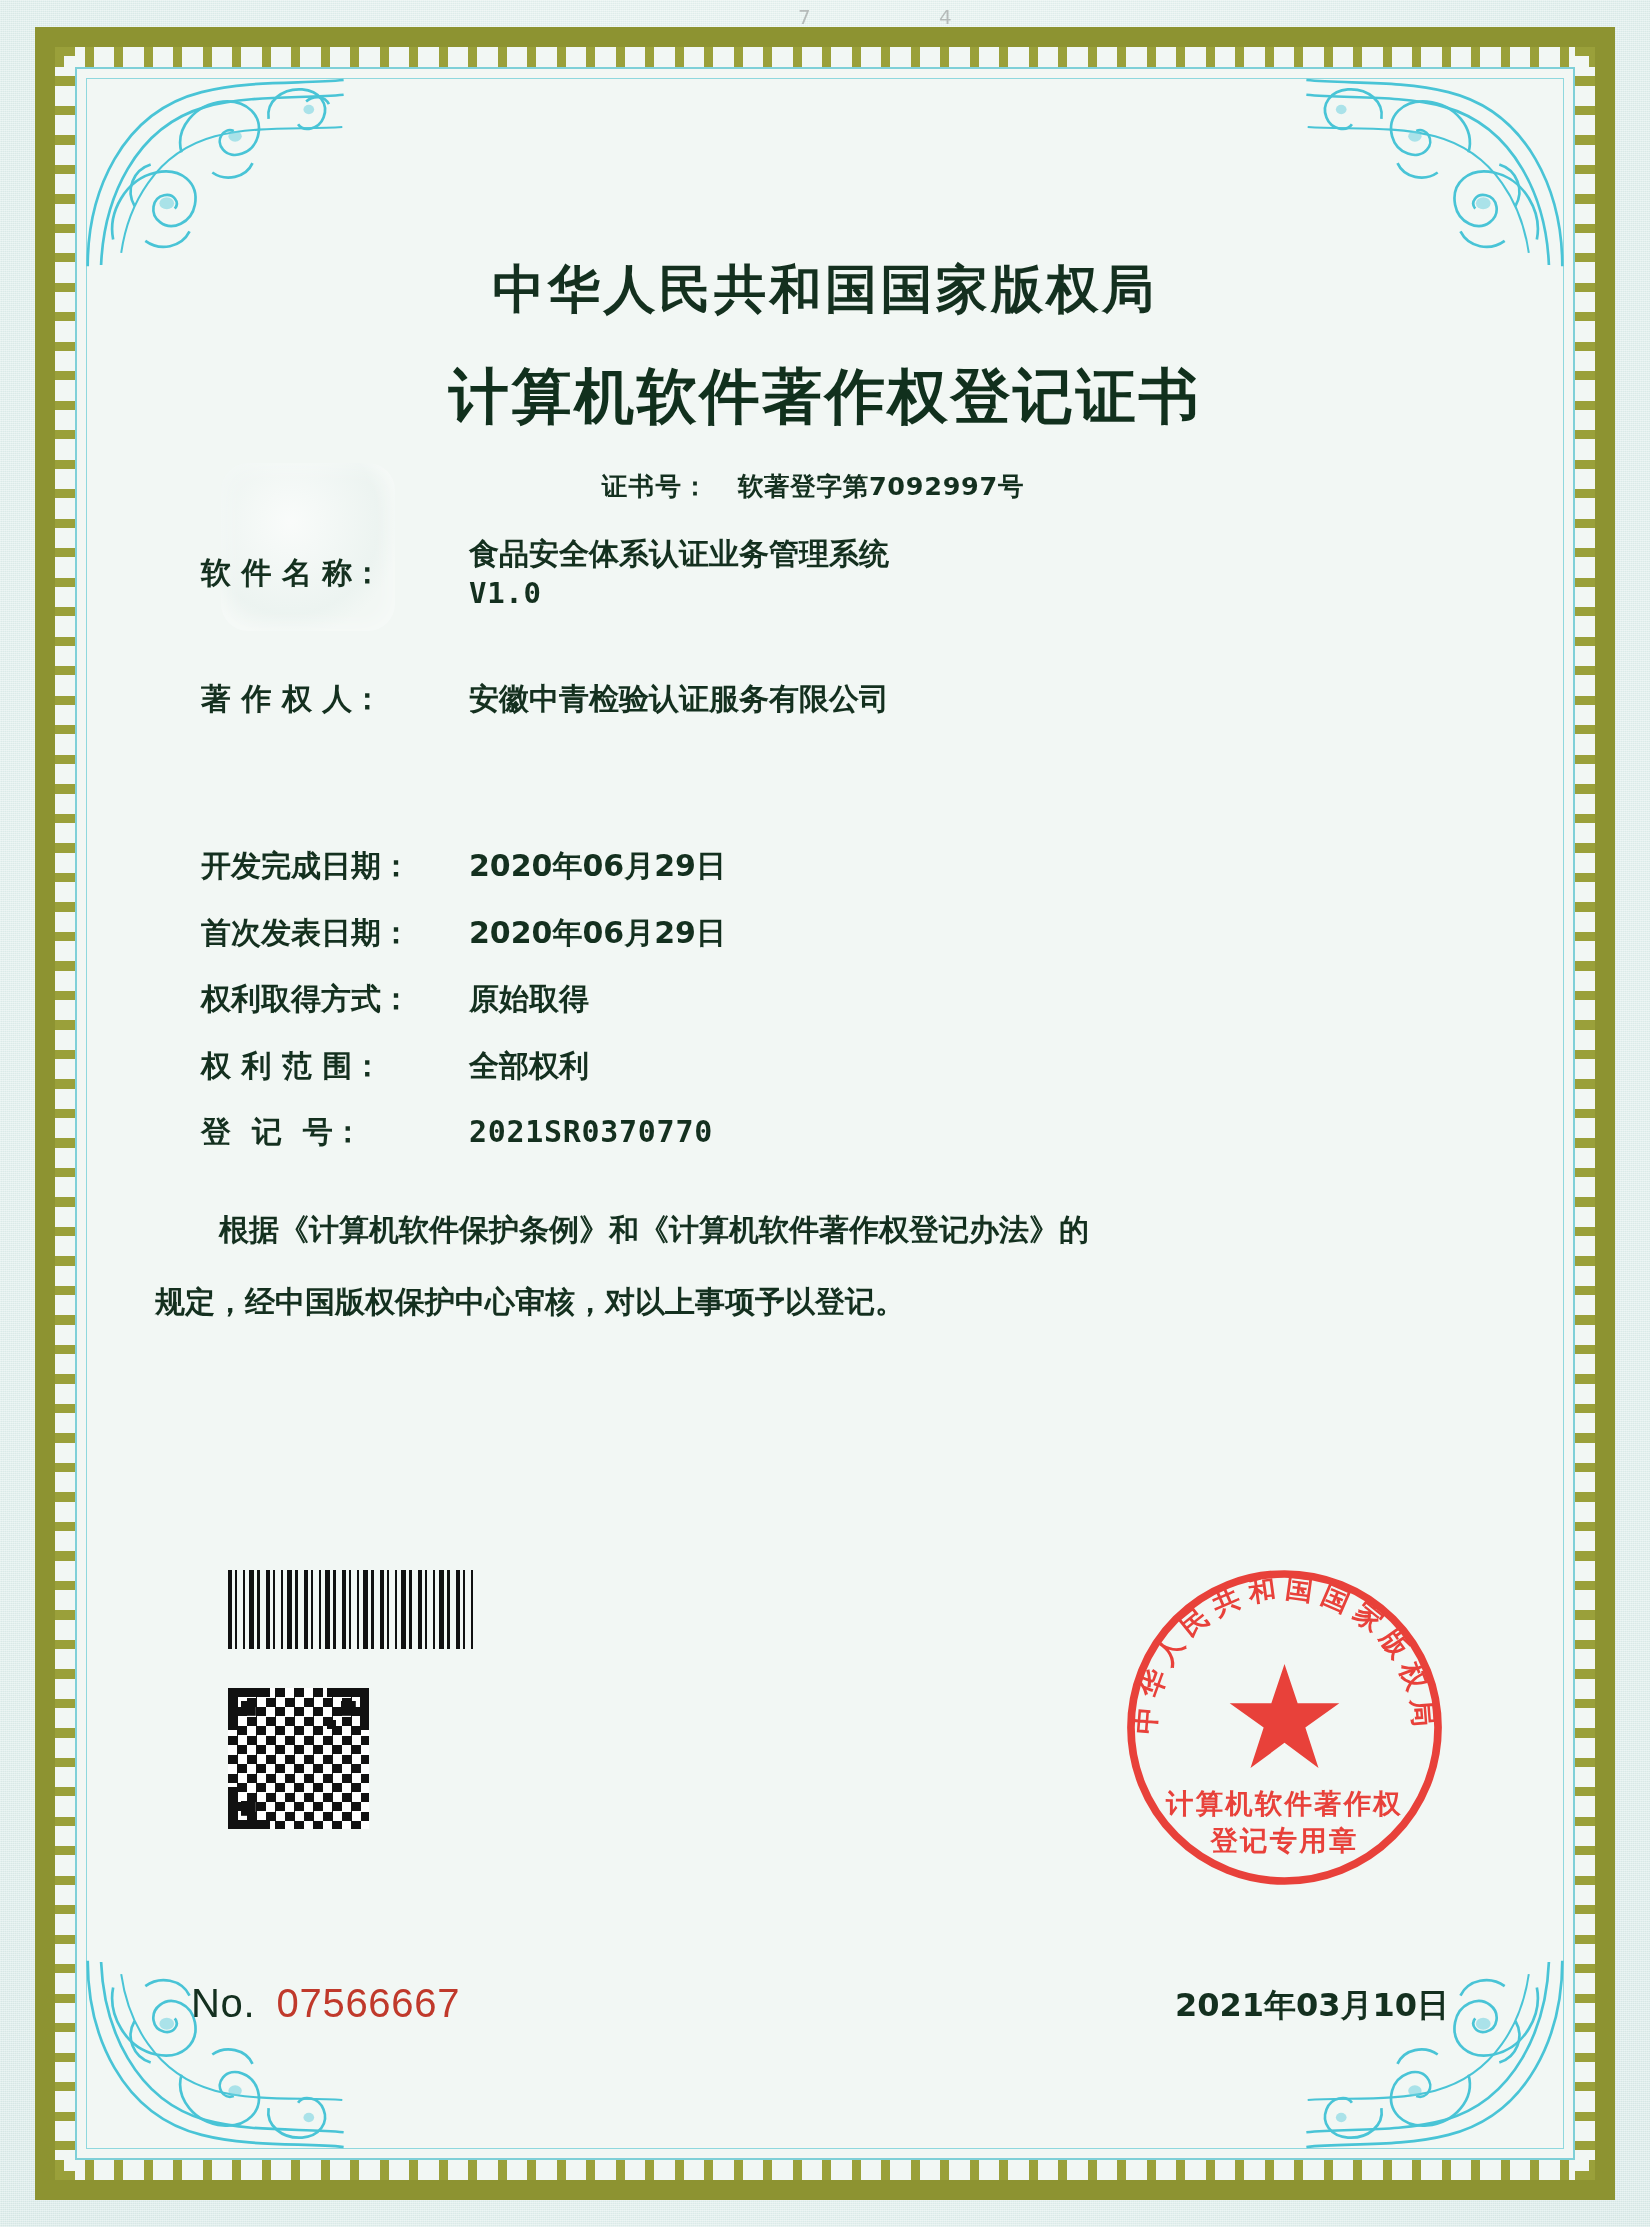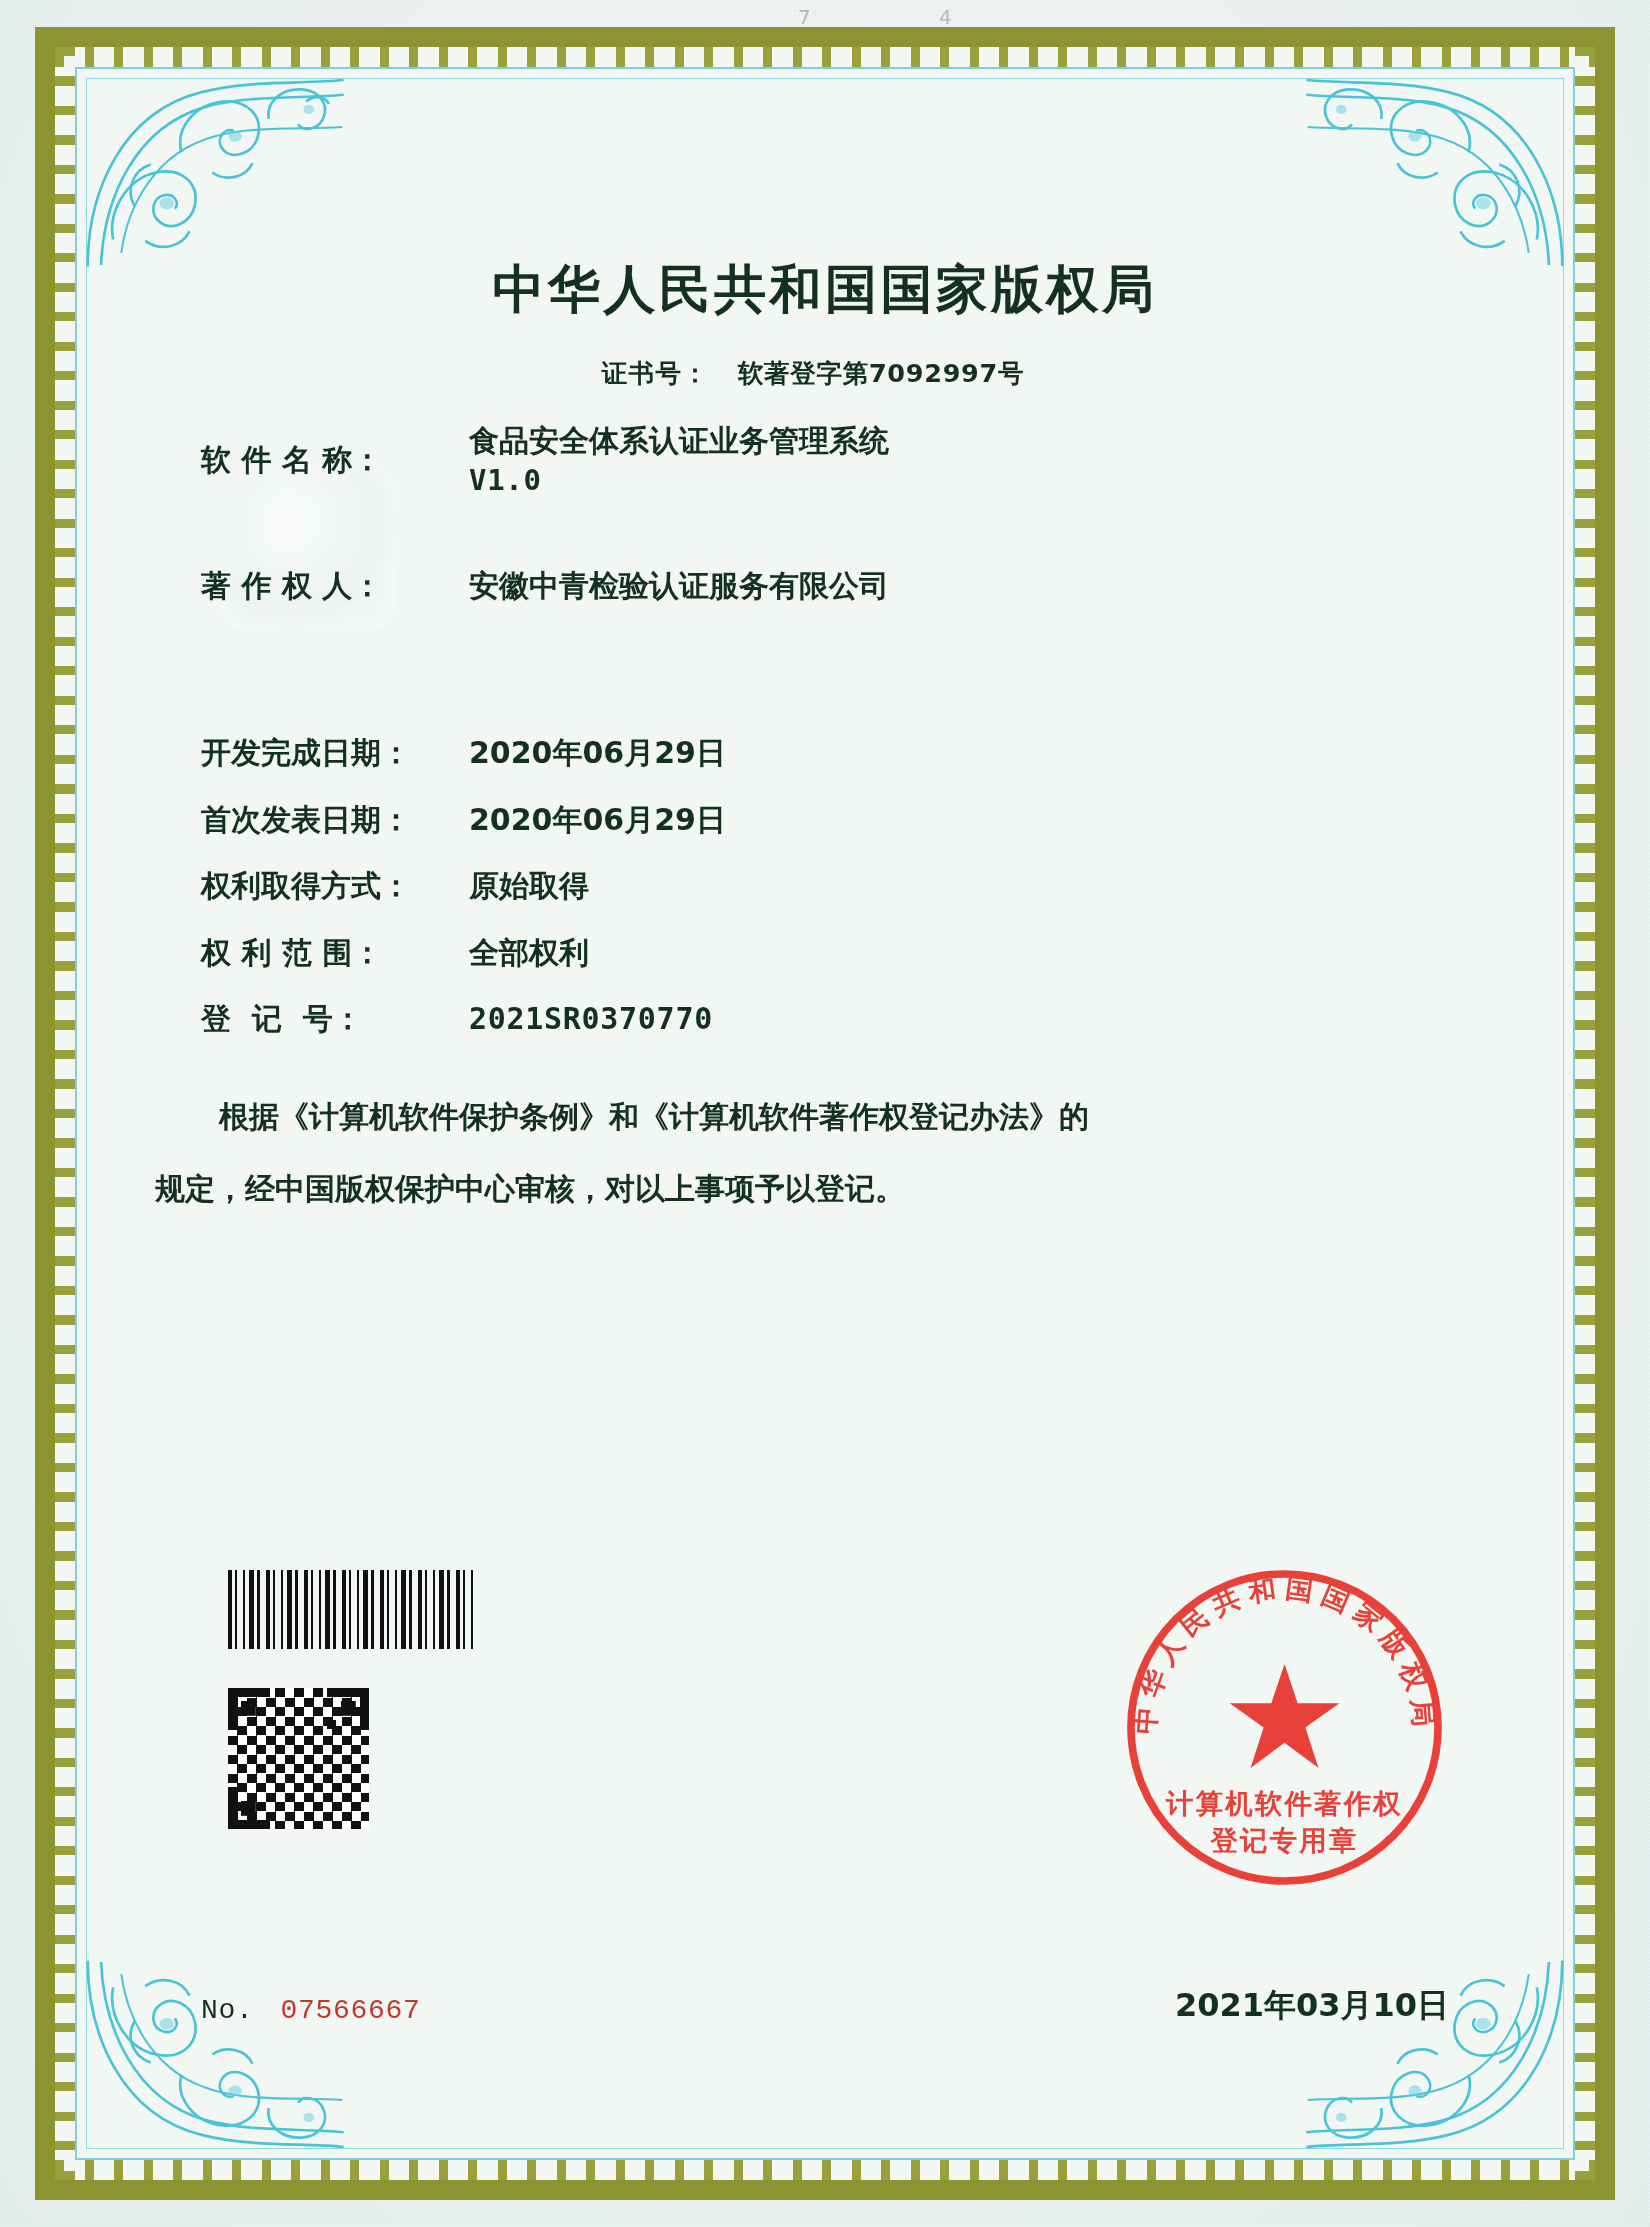--- a/index.html
+++ b/index.html
@@ -224,24 +224,24 @@
     right: 201px;
     top: 1563px;
     width: 329px;
     height: 329px;
   }
   .seal svg { width: 100%; height: 100%; }
 
   
   .footer-no {
     position: absolute;
-    left: 201px;
+    left: 191px;
     bottom: 201px;
-    font-size: 28px;
-    font-family: Liberation Mono, monospace;
+    font-size: 40px;
+    font-family: Liberation Sans, sans-serif;
     color: #14301f;
     letter-spacing: 0.7px;
   }
   .footer-no .num { color: #c0392b; margin-left: 9.4px; }
   .footer-date {
     position: absolute;
     right: 201px;
     bottom: 199px;
     font-size: 32px;
     font-weight: bold;
@@ -366,20 +366,21 @@
         <ellipse cx="340" cy="56" rx="8" ry="7"></ellipse>
       </g>
     </svg>
   </div>
 
   <div class="emboss"></div>
 
   <div class="content">
 
     <div class="org-title">中华人民共和国国家版权局</div>
+    <div class="doc-title">计算机软件著作权登记证书</div>
 
     <div class="cert-no-row">
       <span class="label">证书号：</span>
       <span class="value">软著登字第7092997号</span>
     </div>
 
     <div class="fields">
 
       <div class="field-row">
         <div class="field-label">软 件 名 称：</div>

